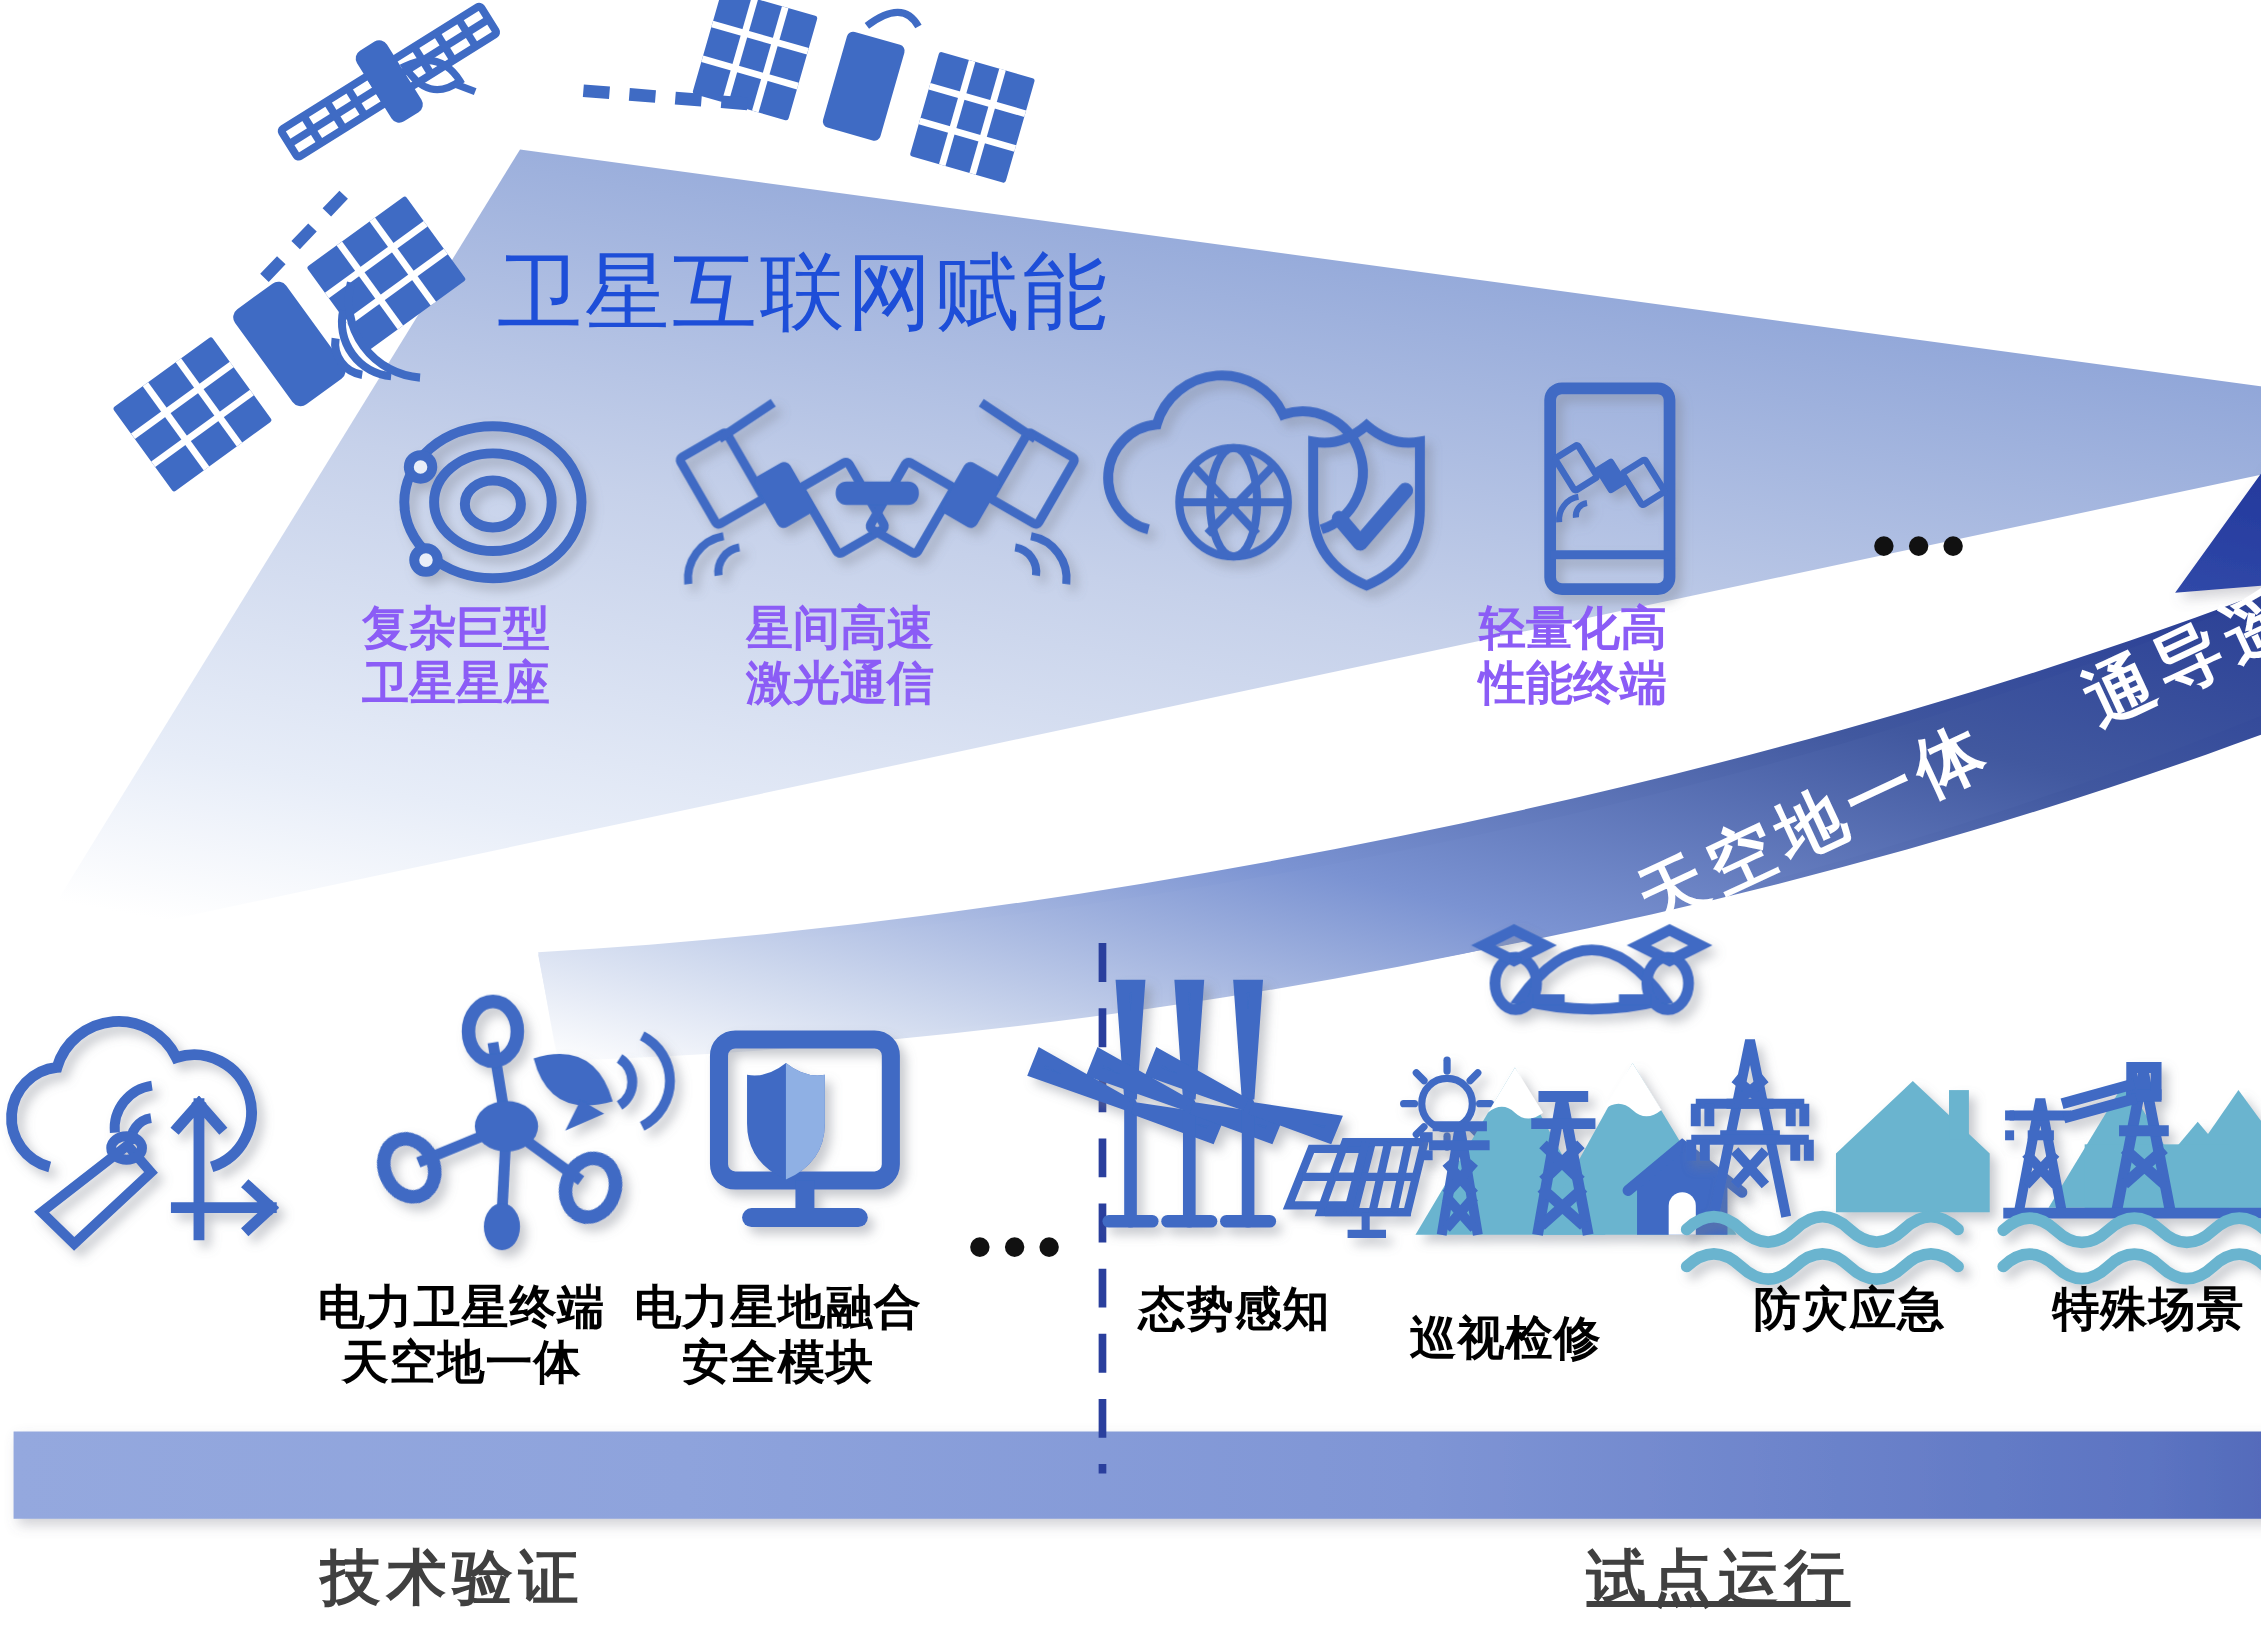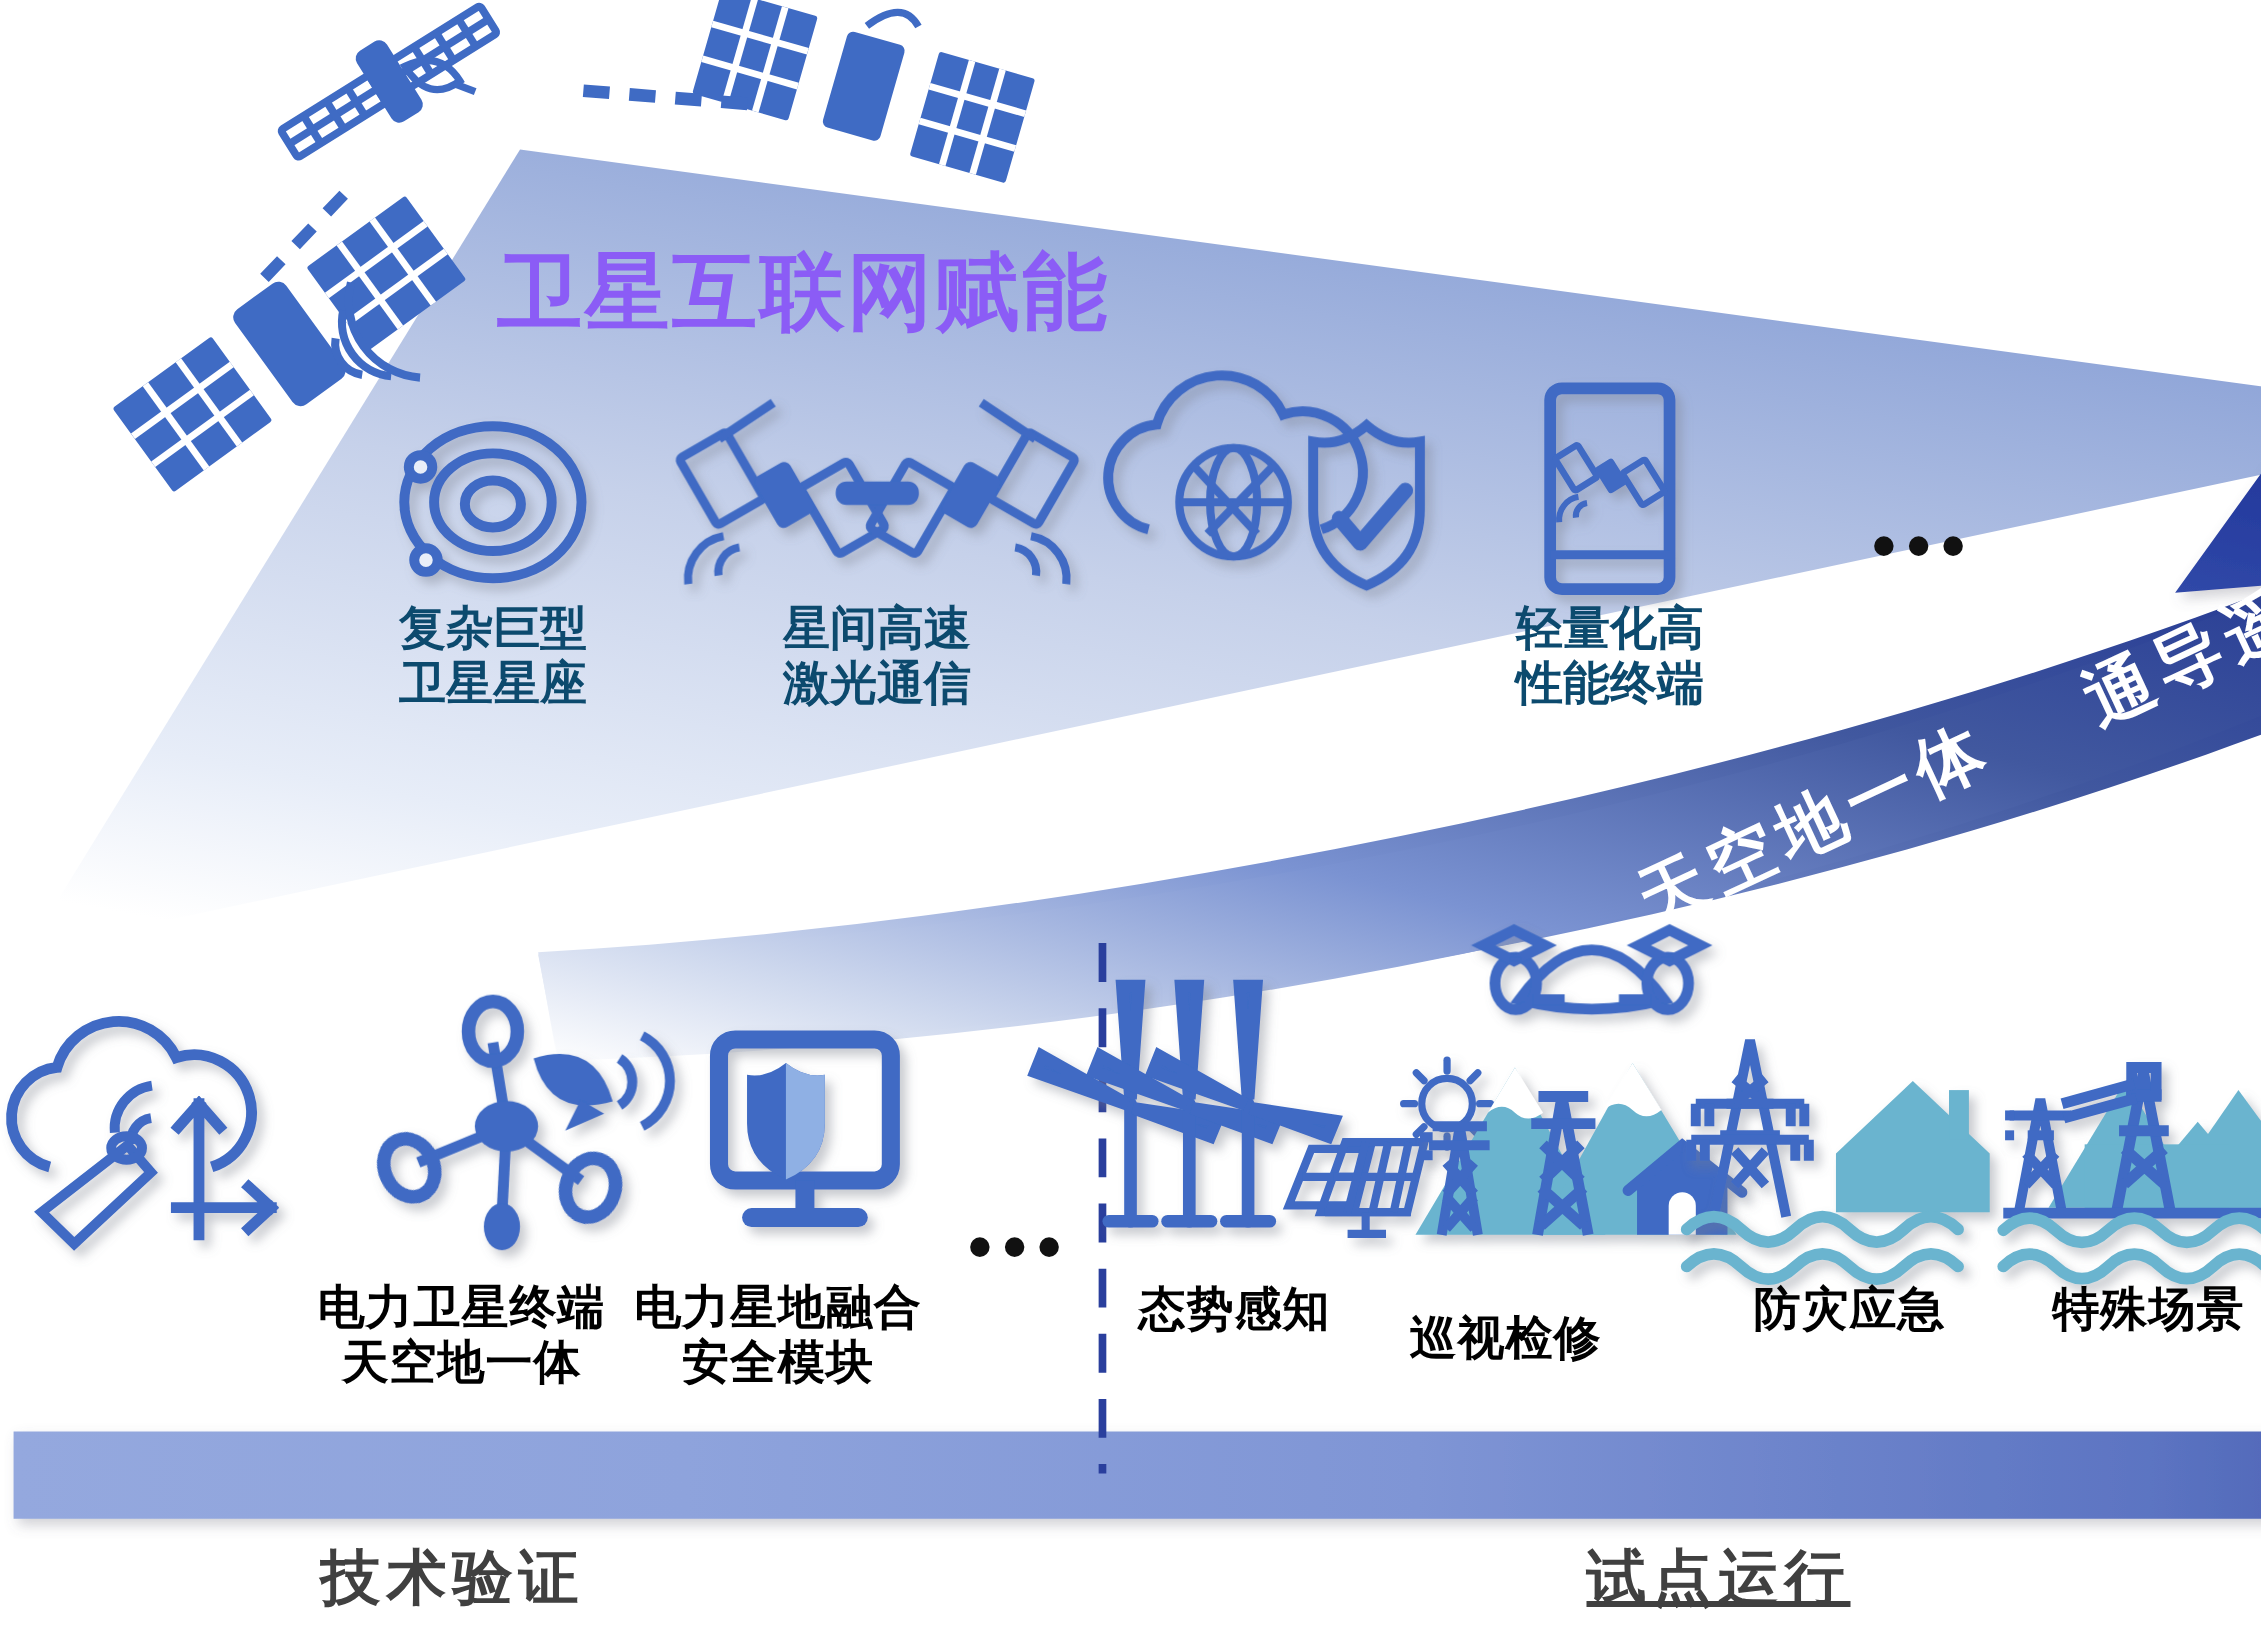--- a/index.html
+++ b/index.html
@@ -6,25 +6,25 @@
   body{width:3075px;height:1633px;position:relative;overflow:hidden;
        font-family:"Liberation Sans","DejaVu Sans",sans-serif;}
   .stage{position:absolute;left:0;top:0;width:3075px;height:1633px;}
   svg.layer{position:absolute;left:0;top:0;width:3075px;height:1633px;overflow:visible;}
 
   
   .lbl{position:absolute;color:#000;font-weight:bold;text-align:center;
        line-height:1.16;letter-spacing:.02em;white-space:pre-line;}
   .tech-lbl{font-size:47px;}
   .scene-lbl{font-size:47px;}
-  .icon-lbl{position:absolute;color:#0c4a6e;font-weight:bold;font-size:47px;
-            text-align:center;line-height:1.16;white-space:pre-line;}
+  .icon-lbl{position:absolute;color:#8b5cf6;font-weight:bold;font-size:47px;
+            text-align:left;line-height:1.16;white-space:pre-line;}
   .phase{position:absolute;color:#404040;font-weight:bold;font-size:60px;
          letter-spacing:.10em;text-align:center;}
-  .title{position:absolute;color:#8b5cf6;font-weight:bold;font-size:85px;
+  .title{position:absolute;color:#1d4ed8;font-weight:normal;font-size:85px;
          letter-spacing:.03em;}
   .dots{position:absolute;color:#111;font-weight:bold;font-size:68px;
         letter-spacing:.16em;line-height:1;}
   .arrowtext{position:absolute;color:#fff;font-weight:bold;font-size:68px;
              letter-spacing:.12em;white-space:nowrap;transform-origin:left center;}
 </style>
 </head>
 <body>
 
 <div class="stage">

